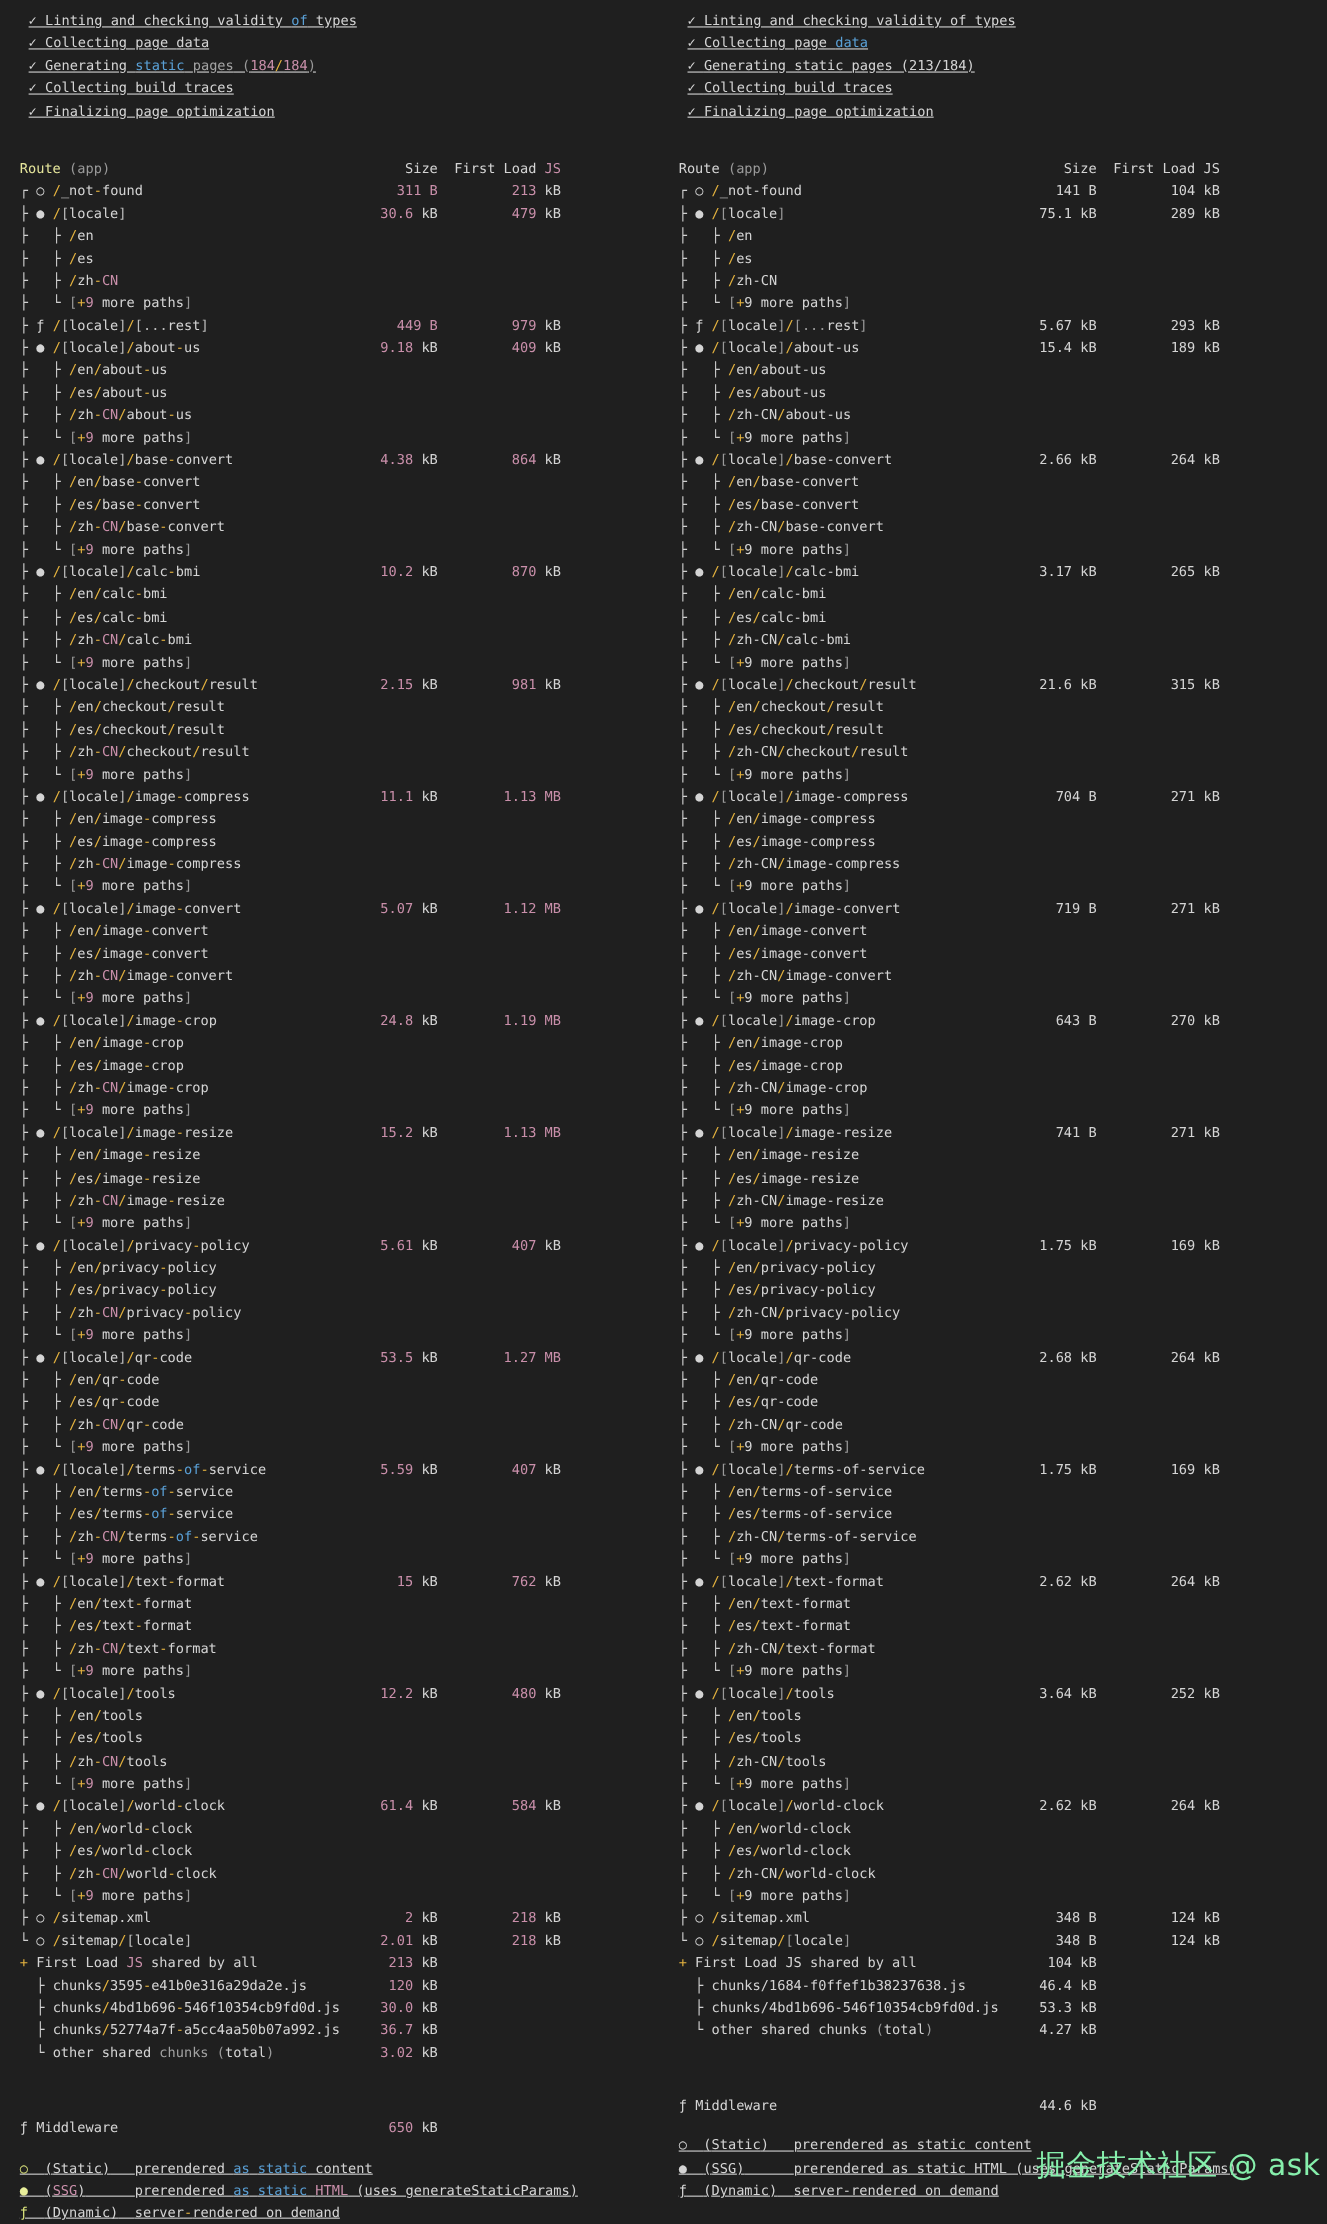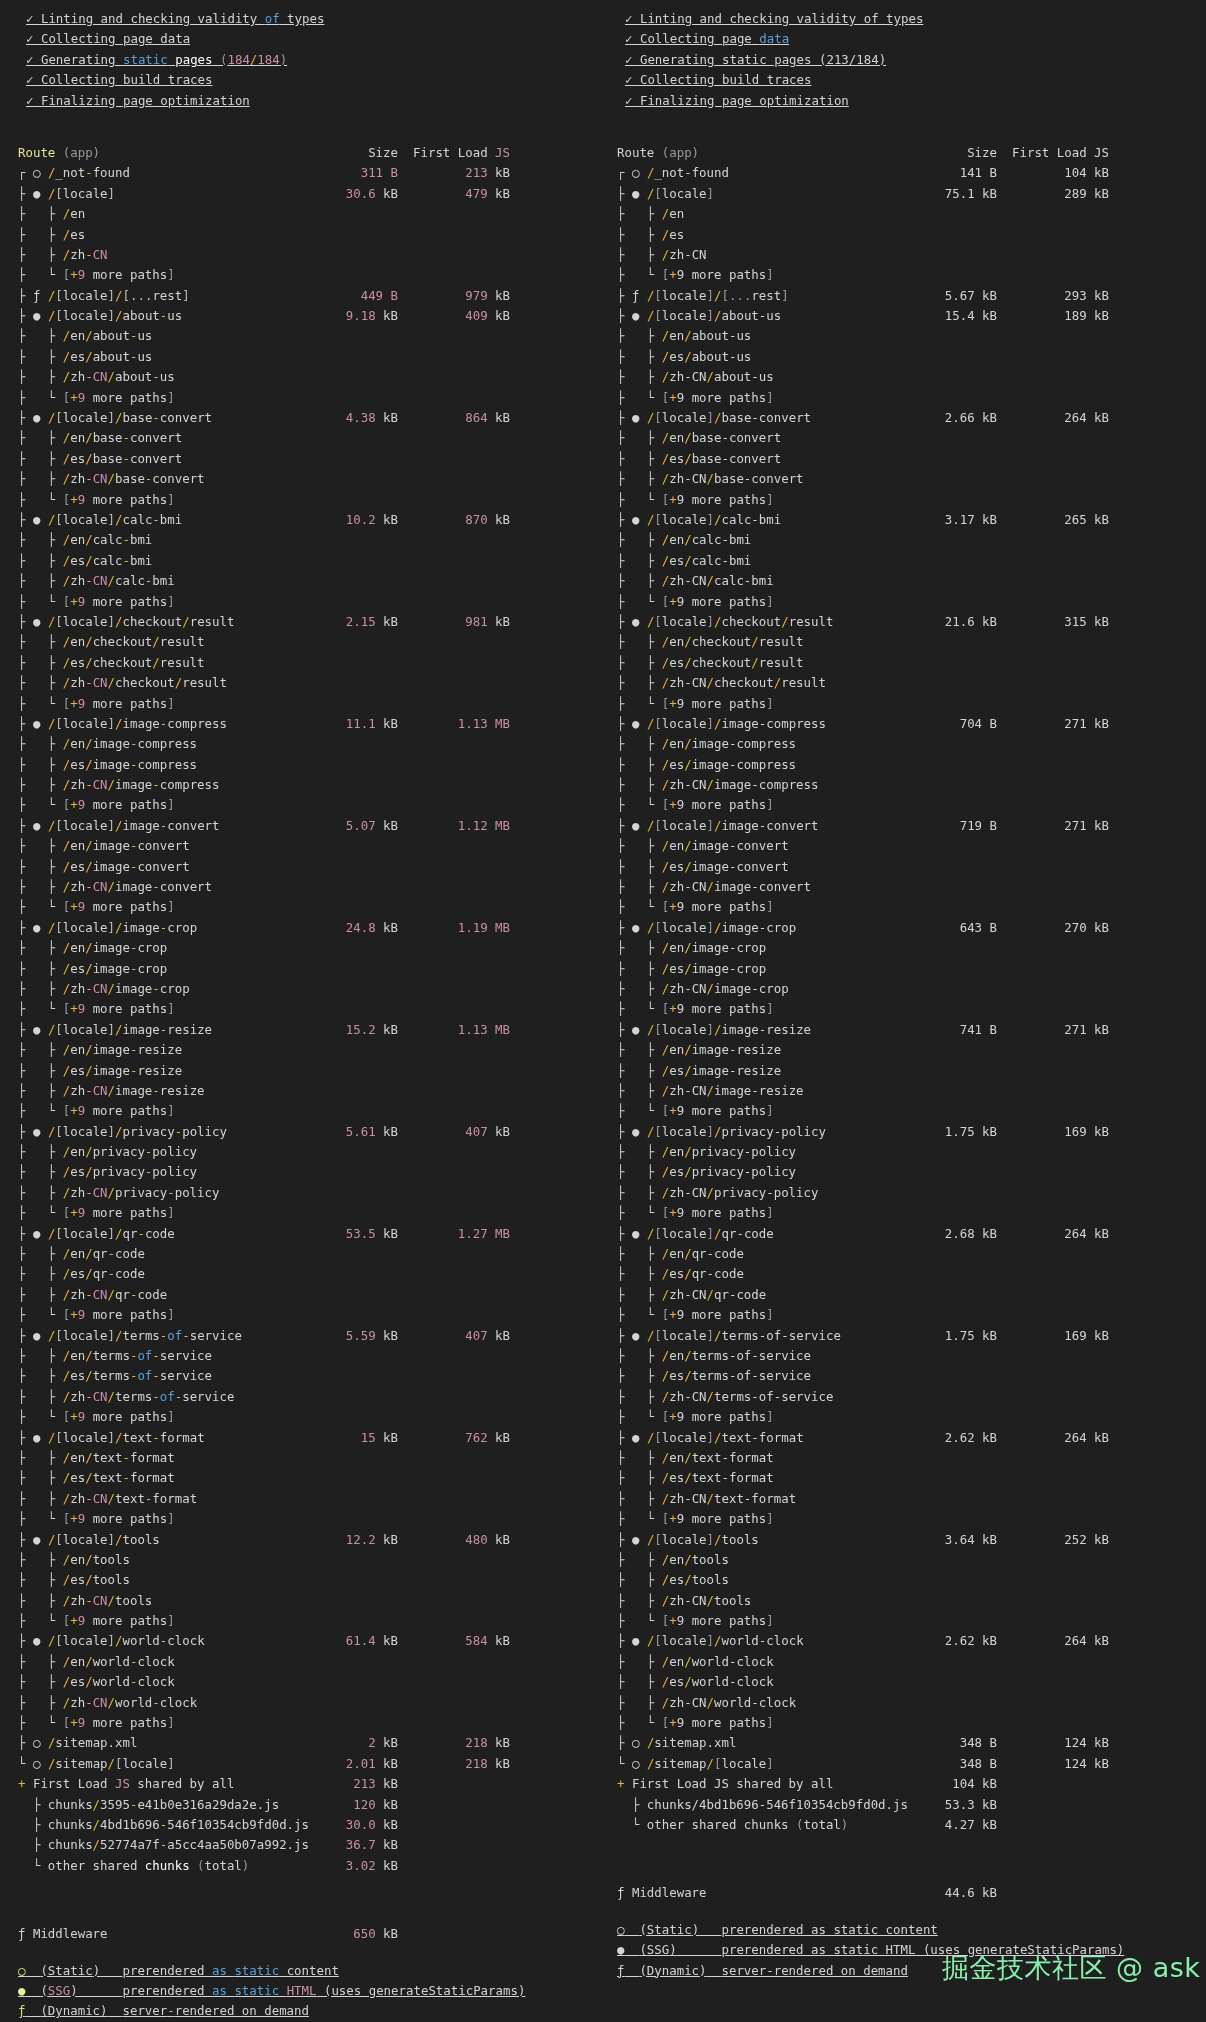--- a/index.html
+++ b/index.html
@@ -15,21 +15,21 @@
   .line { height: 20.4px; line-height: 20.4px; white-space: pre; position: relative; }
   .steps { padding-top: 5px; }
   .steps .line { padding-left: 8px; }
   .gap { height: 16px; }
   .col-route { position: absolute; left: 0; }
   .col-size { position: absolute; right: 190px; text-align: right; }
   .col-first { position: absolute; right: 78px; text-align: right; margin-left: 42px; }
   .t-slash { color: #e5b33f; }
   .t-num { color: #c98faa; }
   .t-blue { color: #5aa0d6; }
-  .t-yellow { color: #ffffff; }
+  .t-yellow { color: #a3a3a3; }
   .t-grey { color: #9a9a9a; }
   .t-plus { color: #e5b33f; }
   .t-dim { color: #bdbdbd; }
   .tree { color: #cfcfcf; }
   .header-route { color: #e5e59b; }
   .pane.right .header-route { color: #d4d4d4; }
   .legend-sym-static { color: #d8e07a; }
   .legend-sym-ssg { color: #e8ee9a; }
   .legend-sym-dyn { color: #d8e07a; }
   .pane.right .legend-sym-static,
@@ -232,20 +232,21 @@
     <div class="line"><span class="col-route"><span class="tree">├   ├ </span><span><span class="t-slash">/</span>zh<span class="">-</span><span class="">CN</span><span class="t-slash">/</span>tools</span></span></div>
     <div class="line"><span class="col-route"><span class="tree">├   └ </span><span><span class="t-grey">[</span><span class="t-plus">+</span><span class="">9</span><span class=""> more paths</span><span class="t-grey">]</span></span></span></div>
     <div class="line"><span class="col-route"><span class="tree">├</span> <span>●</span> <span><span class="t-slash">/</span><span class="t-grey">[</span>locale<span class="t-grey">]</span><span class="t-slash">/</span>world<span class="">-</span>clock</span></span><span class="col-size"><span class="">2.62</span> <span class="">kB</span></span><span class="col-first"><span class="">264</span> <span class="">kB</span></span></div>
     <div class="line"><span class="col-route"><span class="tree">├   ├ </span><span><span class="t-slash">/</span>en<span class="t-slash">/</span>world<span class="">-</span>clock</span></span></div>
     <div class="line"><span class="col-route"><span class="tree">├   ├ </span><span><span class="t-slash">/</span>es<span class="t-slash">/</span>world<span class="">-</span>clock</span></span></div>
     <div class="line"><span class="col-route"><span class="tree">├   ├ </span><span><span class="t-slash">/</span>zh<span class="">-</span><span class="">CN</span><span class="t-slash">/</span>world<span class="">-</span>clock</span></span></div>
     <div class="line"><span class="col-route"><span class="tree">├   └ </span><span><span class="t-grey">[</span><span class="t-plus">+</span><span class="">9</span><span class=""> more paths</span><span class="t-grey">]</span></span></span></div>
     <div class="line"><span class="col-route"><span class="tree">├</span> <span>○</span> <span><span class="t-slash">/</span>sitemap.xml</span></span><span class="col-size"><span class="">348</span> <span class="">B</span></span><span class="col-first"><span class="">124</span> <span class="">kB</span></span></div>
     <div class="line"><span class="col-route"><span class="tree">└</span> <span>○</span> <span><span class="t-slash">/</span>sitemap<span class="t-slash">/</span><span class="t-grey">[</span>locale<span class="t-grey">]</span></span></span><span class="col-size"><span class="">348</span> <span class="">B</span></span><span class="col-first"><span class="">124</span> <span class="">kB</span></span></div>
     <div class="line"><span class="col-route"><span class="t-plus">+ </span><span>First Load JS shared by all</span></span><span class="col-size"><span class="">104</span> <span class="">kB</span></span></div>
+    <div class="line"><span class="col-route"><span class="tree">  ├ </span><span><span>chunks/1684-f0ffef1b38237638.js</span></span></span><span class="col-size"><span class="">46.4</span> <span class="">kB</span></span></div>
     <div class="line"><span class="col-route"><span class="tree">  ├ </span><span><span>chunks/4bd1b696-546f10354cb9fd0d.js</span></span></span><span class="col-size"><span class="">53.3</span> <span class="">kB</span></span></div>
     <div class="line"><span class="col-route"><span class="tree">  └ </span><span><span>other shared chunks </span><span class="t-grey">(</span><span>total</span><span class="t-grey">)</span></span></span><span class="col-size"><span class="">4.27</span> <span class="">kB</span></span></div>
     <div class="gap"></div>
     <div class="gap"></div>
     <div class="gap"></div>
     <div class="line"><span class="col-route"><span>ƒ</span> <span>Middleware</span></span><span class="col-size"><span class="">44.6</span> <span class="">kB</span></span></div>
     <div class="gap"></div>
     <div class="line"><span class="legend-sym-static">○</span>  <span><span class="">(</span><span class="">Static</span><span class="">)</span></span>   <span>prerendered as static content</span></div>
     <div class="line"><span class="legend-sym-ssg">●</span>  <span><span class="">(</span><span class="">SSG</span><span class="">)</span></span>      <span>prerendered as static HTML (uses generateStaticParams)</span></div>
     <div class="line"><span class="legend-sym-dyn">ƒ</span>  <span><span class="">(</span><span class="">Dynamic</span><span class="">)</span></span>  <span>server-rendered on demand</span></div>

